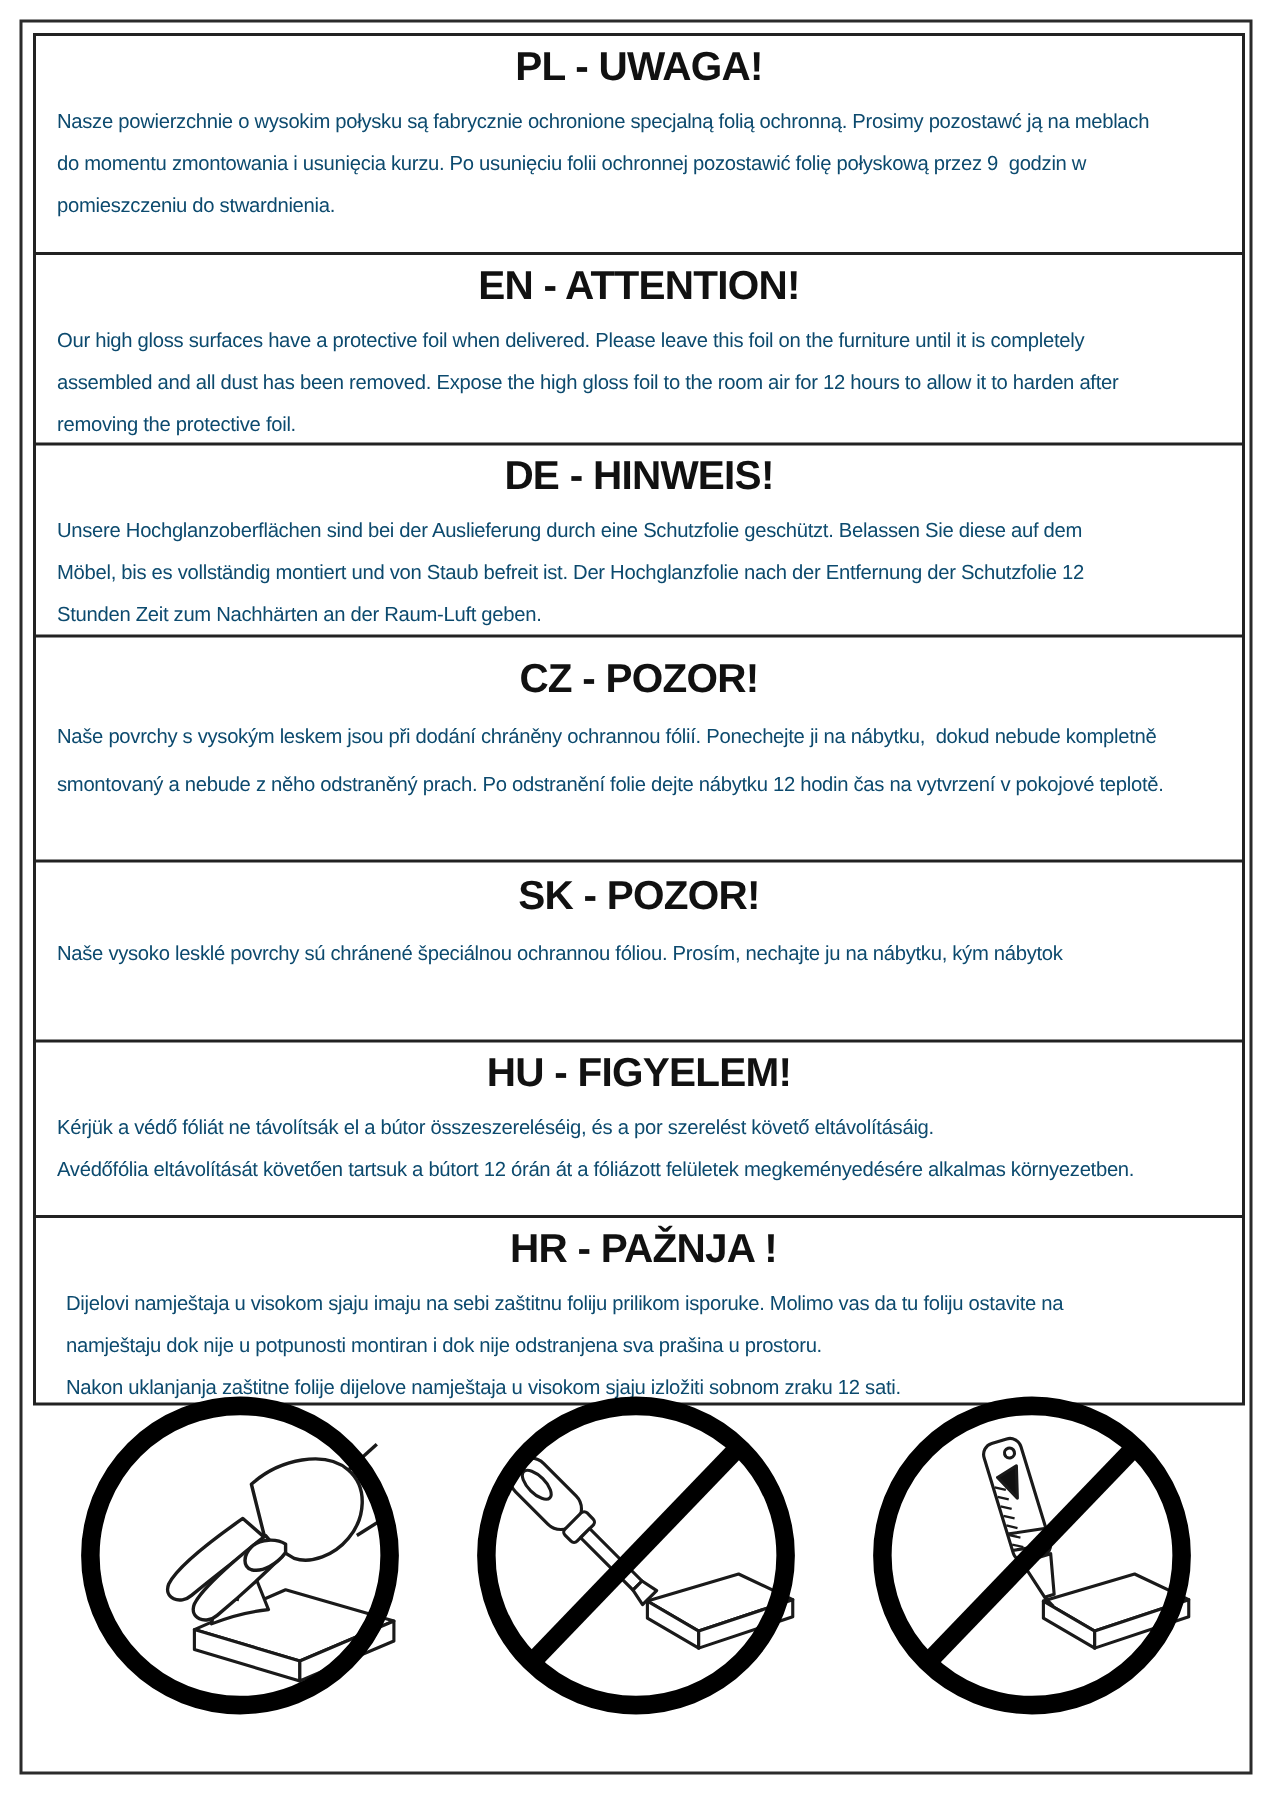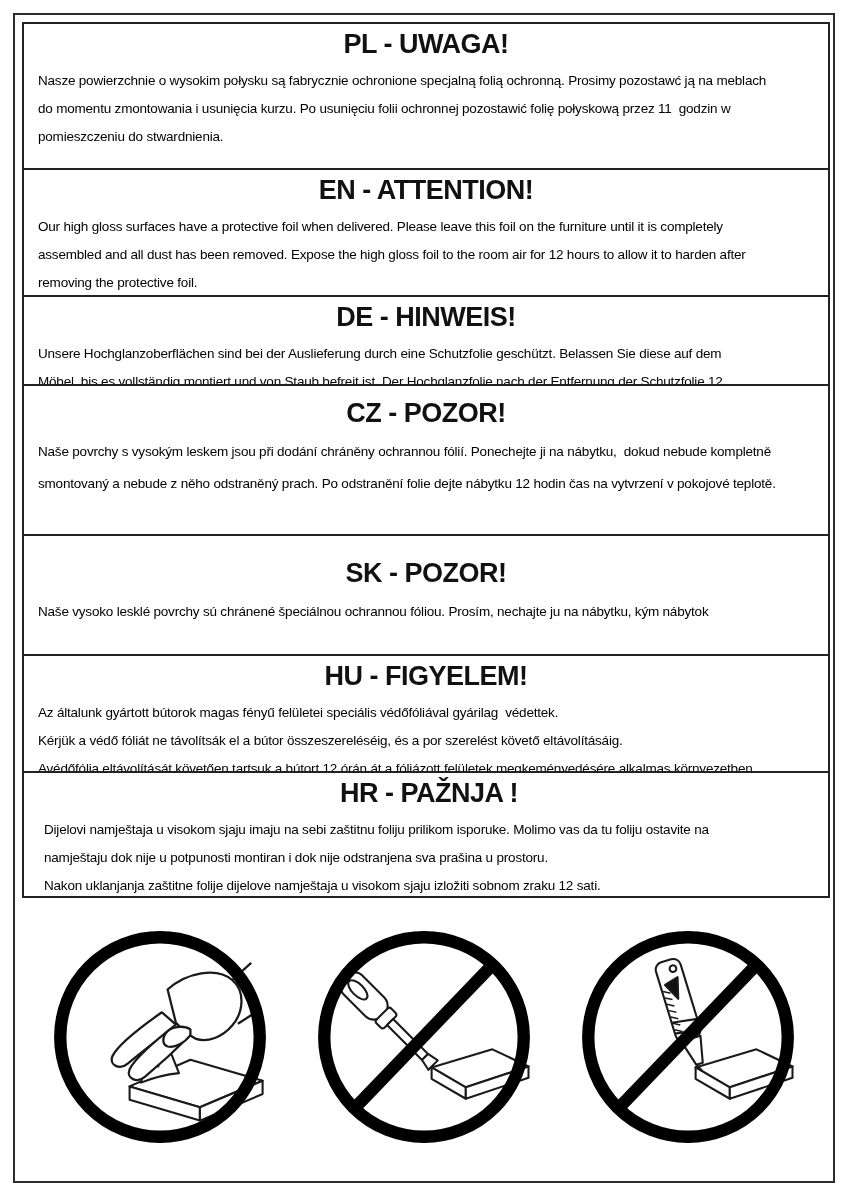--- a/index.html
+++ b/index.html
@@ -22,37 +22,37 @@
     background:#ffffff;
   }
   .section {
     box-sizing:border-box;
     border-bottom:2px solid #222222;
     padding:5px 14px 0 14px;
     overflow:hidden;
   }
   .section:nth-of-type(1){ height:146px; }
   .section:nth-of-type(2){ height:127px; }
-  .section:nth-of-type(3){ height:89px; }
+  .section:nth-of-type(3){ height:128px; }
   .section:nth-of-type(4){ height:150px; padding-top:12px; }
-  .section:nth-of-type(5){ height:120px; padding-top:22px; }
+  .section:nth-of-type(5){ height:120px; padding-top:7px; }
   .section:nth-of-type(6){ height:117px; }
   .section:nth-of-type(7){ height:123px; border-bottom:none;padding-left:20px; }
   .section-title {
     margin:0 0 7px 0;
     font-size:27px; line-height:31px; font-weight:bold;
     text-align:center; color:#111111;
     letter-spacing:-0.5px;
   }
   .section-body { overflow:hidden; }
   .bline {
     margin:0;
     font-size:13.5px; line-height:28px;
     letter-spacing:-0.2px;
-    white-space:pre; color:#000000;
+    white-space:pre; color:#0c4a6e;
   }
   .section:nth-of-type(4) .bline,
   .section:nth-of-type(5) .bline { line-height:32px; }
   .icons-row {
     position:absolute; left:0; top:908px; width:818px;
     display:flex; justify-content:center; gap:36px;
   }
   .sign { width:228px; height:228px; }
   .sign svg { width:228px; height:228px; display:block; }
 </style>
@@ -60,21 +60,21 @@
 <body>
 
 <div class="outer-frame">
 
   <div class="warning-table">
 
     <div class="section">
       <h2 class="section-title">PL - UWAGA!</h2>
       <div class="section-body">
         <p class="bline">Nasze powierzchnie o wysokim połysku są fabrycznie ochronione specjalną folią ochronną. Prosimy pozostawć ją na meblach</p>
-        <p class="bline">do momentu zmontowania i usunięcia kurzu. Po usunięciu folii ochronnej pozostawić folię połyskową przez 11  godzin w</p>
+        <p class="bline">do momentu zmontowania i usunięcia kurzu. Po usunięciu folii ochronnej pozostawić folię połyskową przez 9  godzin w</p>
         <p class="bline">pomieszczeniu do stwardnienia.</p>
       </div>
     </div>
 
     <div class="section">
       <h2 class="section-title">EN - ATTENTION!</h2>
       <div class="section-body">
         <p class="bline">Our high gloss surfaces have a protective foil when delivered. Please leave this foil on the furniture until it is completely</p>
         <p class="bline">assembled and all dust has been removed. Expose the high gloss foil to the room air for 12 hours to allow it to harden after</p>
         <p class="bline">removing the protective foil.</p>
@@ -101,21 +101,20 @@
     <div class="section">
       <h2 class="section-title">SK - POZOR!</h2>
       <div class="section-body">
         <p class="bline">Naše vysoko lesklé povrchy sú chránené špeciálnou ochrannou fóliou. Prosím, nechajte ju na nábytku, kým nábytok</p>
       </div>
     </div>
 
     <div class="section">
       <h2 class="section-title">HU - FIGYELEM!</h2>
       <div class="section-body">
-        <p class="bline">Az általunk gyártott bútorok magas fényű felületei speciális védőfóliával gyárilag  védettek.</p>
         <p class="bline">Kérjük a védő fóliát ne távolítsák el a bútor összeszereléséig, és a por szerelést követő eltávolításáig.</p>
         <p class="bline">Avédőfólia eltávolítását követően tartsuk a bútort 12 órán át a fóliázott felületek megkeményedésére alkalmas környezetben.</p>
       </div>
     </div>
 
     <div class="section">
       <h2 class="section-title">HR - PAŽNJA !</h2>
       <div class="section-body">
         <p class="bline">Dijelovi namještaja u visokom sjaju imaju na sebi zaštitnu foliju prilikom isporuke. Molimo vas da tu foliju ostavite na</p>
         <p class="bline">namještaju dok nije u potpunosti montiran i dok nije odstranjena sva prašina u prostoru.</p>

